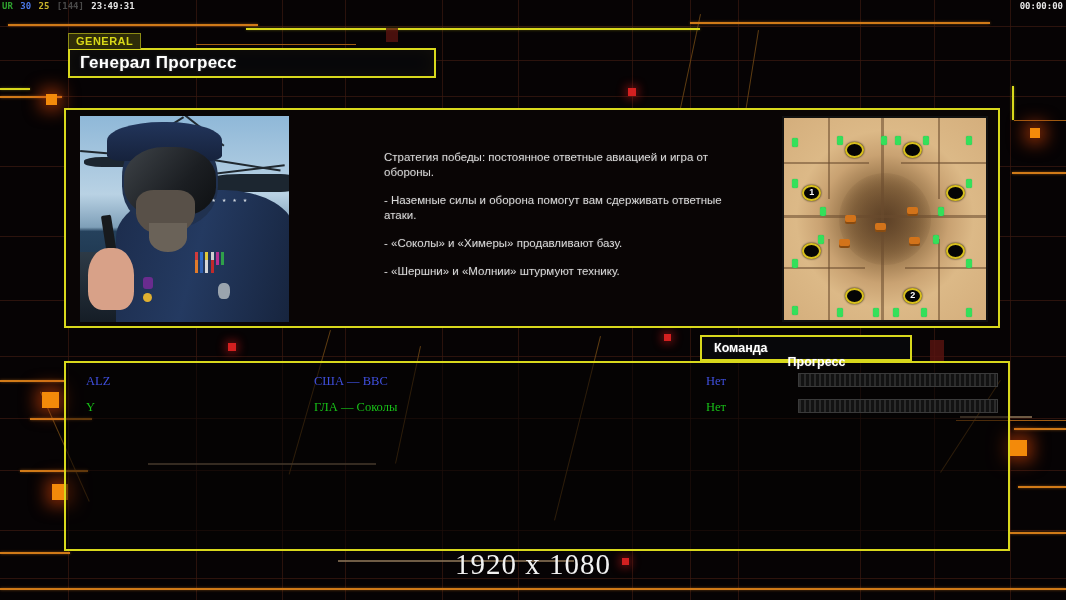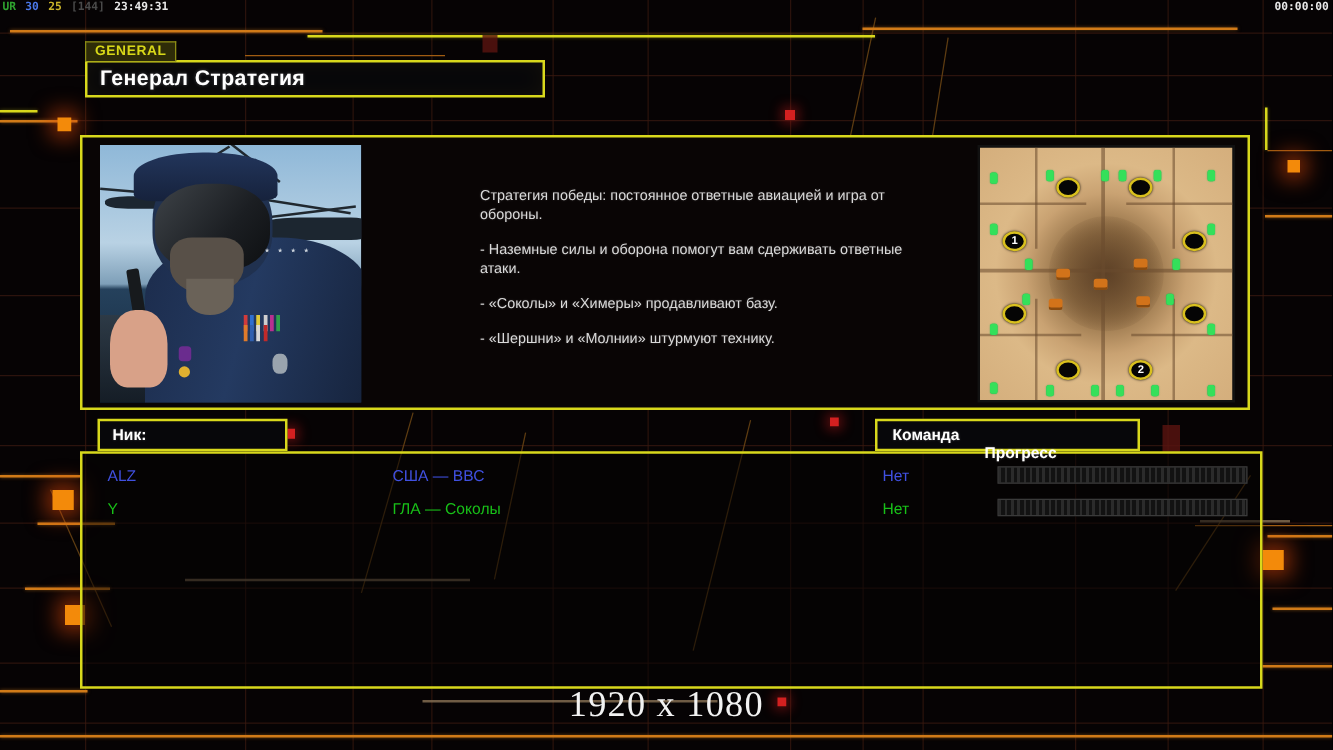--- a/index.html
+++ b/index.html
@@ -269,20 +269,21 @@
     width: 946px; height: 190px;
     border: 2px solid #d8d81c;
     border-top: 2px solid #d8d81c;
     background: rgba(6,4,4,.55);
     z-index: 9;
   }
   .row {
     position: absolute; left: 0; width: 100%; height: 26px;
     display: flex; align-items: center;
     font-size: 12.5px;
+    font-family: Liberation Serif, serif;
   }
   .c-nick { position: absolute; left: 20px; }
   .c-gen  { position: absolute; left: 248px; }
   .c-team { position: absolute; left: 640px; }
   .c-prog {
     position: absolute; left: 732px; top: 5px;
     width: 200px; height: 14px;
     background: #151515;
     border: 1px solid #3a3a3a;
     background-image: repeating-linear-gradient(
@@ -383,21 +384,21 @@
     <span class="stat s-brk">[144]</span>
     <span class="stat s-time">23:49:31</span>
     <span id="clock">00:00:00</span>
   </div>
 
   <div id="general-tab">
     <span>GENERAL</span>
   </div>
 
   <div id="title-box">
-    <span>Генерал Стратегия</span>
+    <span>Генерал Прогресс</span>
   </div>
 
   <div id="info-panel">
 
     <div id="portrait">
       <div class="pt-sky"></div>
       <div class="pt-deck"></div>
 
       <div class="heli" style="left:60%; top:28%; width:42%; height:9%;"></div>
       <div class="rotor" style="left:52%; top:26%; width:46%; transform: rotate(-7deg);"></div>
@@ -490,23 +491,20 @@
       <div class="supply" style="left:90%; top:94%;"></div>
 
       <div class="struct" style="left:30%; top:48%;"></div>
       <div class="struct" style="left:61%; top:44%;"></div>
       <div class="struct" style="left:45%; top:52%;"></div>
       <div class="struct" style="left:27%; top:60%;"></div>
       <div class="struct" style="left:62%; top:59%;"></div>
     </div>
   </div>
 
-  <div class="hdr-box" id="hdr-nick">
-    <span>Ник:</span>
-  </div>
   <div class="hdr-box" id="hdr-team">
     <span>Команда</span>
     <span class="col2">Прогресс</span>
   </div>
 
   <div id="list-panel">
 
     <div class="row" style="top:5px;">
       <span class="c-nick" style="color:#4050e0;">ALZ</span>
       <span class="c-gen" style="color:#4050e0;">США — ВВС</span>

